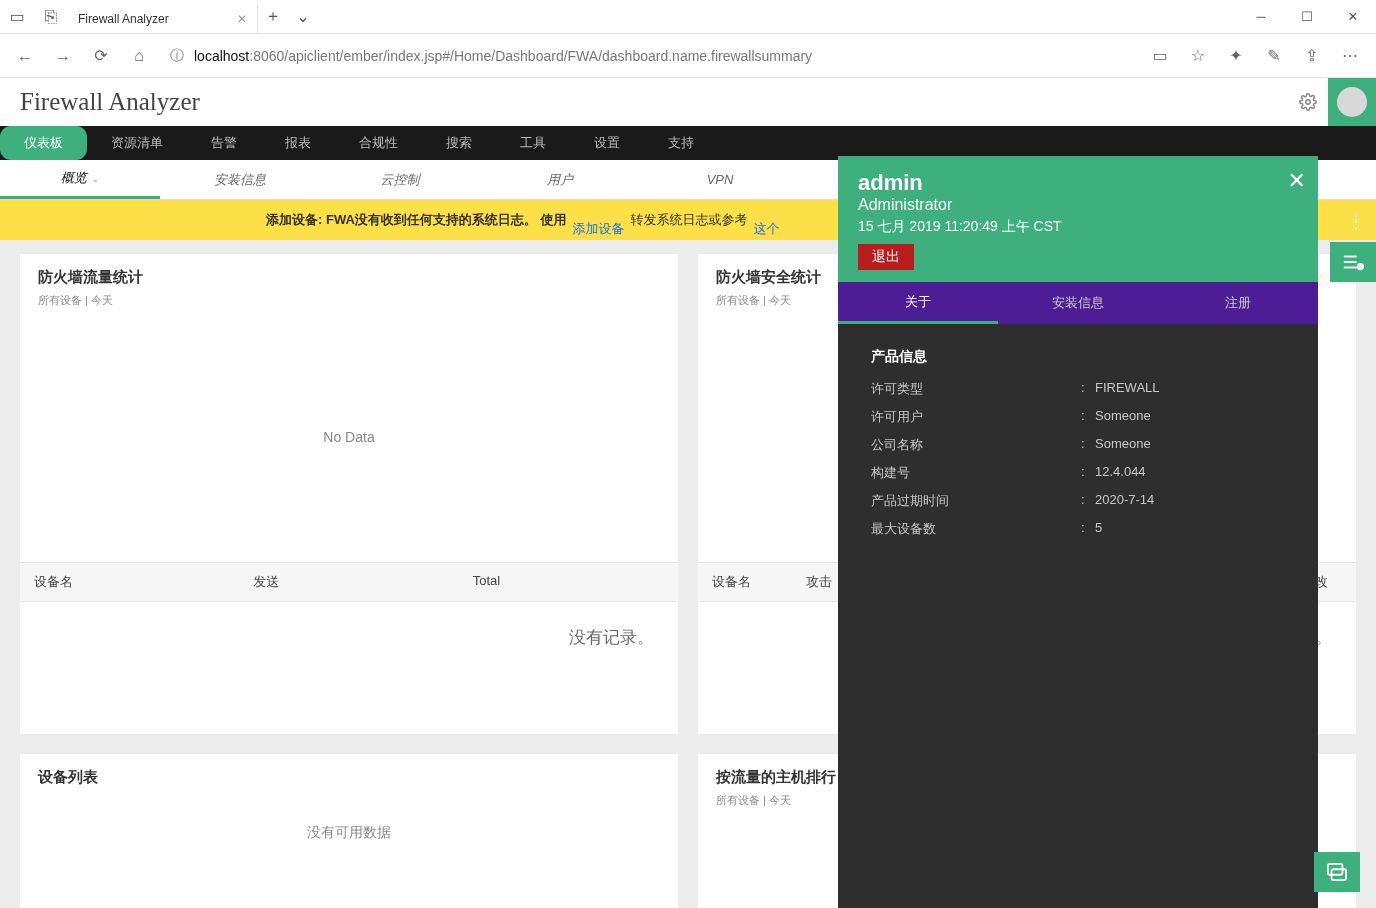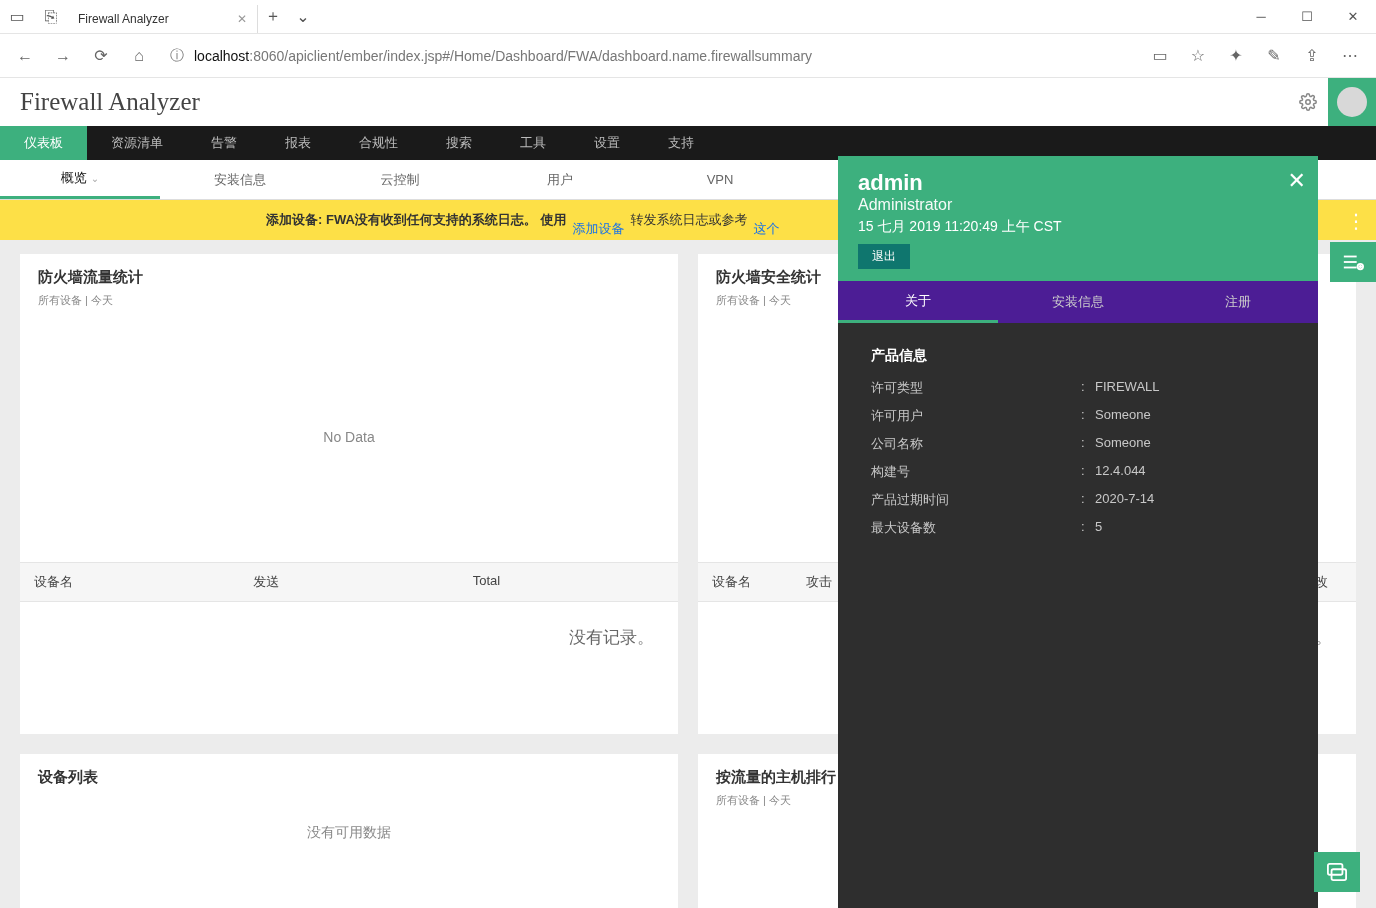--- a/index.html
+++ b/index.html
@@ -26,24 +26,24 @@
   .app { position:relative; height: 830px; background:#ececec; }
   .header-bar { height:48px; background:#fff; display:flex; align-items:center; padding-left:20px; justify-content:space-between; }
   .app-title { font-family: Georgia, serif; font-size:25px; color:#444; }
   .header-right { display:flex; align-items:center; height:100%; }
   .gear { width:40px; height:40px; display:flex; align-items:center; justify-content:center; color:#888;}
   .avatar { width:48px; height:48px; background:#3db07e; display:flex; align-items:center; justify-content:center;}
   .avatar .circ { width:30px; height:30px; border-radius:50%; background:#d8d8d8;}
   
   .main-nav { height:34px; background:#1a1a1a; display:flex; color:#bbb; font-size:13px; }
   .main-nav div { padding:0 24px; display:flex; align-items:center; height:100%; }
-  .main-nav .active { background:#3db07e; color:#fff; }
+  .main-nav .active { background:#3db07e; color:#fff;border-radius:11px; }
   
   .sub-nav { height:40px; background:#fff; display:flex; align-items:center; border-bottom:1px solid #ddd; font-size:13px; color:#666; position:relative;}
-  .sub-nav .item { width:160px; text-align:center; display:flex; align-items:center; justify-content:center; gap:4px; height:100%;}
+  .sub-nav .item { width:160px; text-align:center; display:flex; align-items:center; justify-content:center; gap:4px; height:100%;font-style:italic;}
   .sub-nav .active { color:#111; font-weight:500; border-bottom:3px solid #3db07e;}
   .sub-nav .chev { color:#aaa; font-size:10px;}
   .fab-vert { position:absolute; right:0; top:124px; width:46px; height:40px; background:#3db07e; display:flex; align-items:center; justify-content:center; color:#fff; font-size:14px;}
   .dots-vert { position:absolute; right:10px; top:131px; color:#fff; font-size:20px; z-index:500;}
 
   .notice { height:40px; background:#fde047; display:flex; align-items:center; padding:0 20px; font-size:13px; color:#333; gap:6px;}
   .notice a { color:#1a73e8; margin-top:18px;}
 
   .dash { display:flex; gap:20px; padding:14px 20px; flex-wrap:wrap;}
   .panel { background:#fff; width: calc(50% - 10px); min-height: 230px;}
@@ -56,21 +56,21 @@
 
   .panel2 { background:#fff; width: calc(50% - 10px); min-height:160px;}
   
   
   .side-panel { position:absolute; top:78px; right:58px; width: 480px; height: 810px; background:#2e2e2e; z-index:400; color:#ddd;}
   .sp-head { background:#3db07e; padding:14px 20px 12px; color:#fff; position:relative;}
   .sp-user { font-size:22px; font-weight:600;}
   .sp-role { font-size:16px; opacity:.95;}
   .sp-time { font-size:14px; margin-top:4px;}
   .sp-close { position:absolute; right:12px; top:12px; font-size:22px; color:#fff; cursor:pointer;}
-  .sp-logout { display:inline-block; background:#0f766e; color:#fff; padding:4px 14px; font-size:12px; margin-top:8px;text-align:center;}
+  .sp-logout { display:inline-block; background:#b91c1c; color:#fff; padding:4px 14px; font-size:14px; margin-top:8px;text-align:center;}
   .sp-tabs { display:flex; height:42px; background:#4c1d95;}
   .sp-tabs div { flex:1; display:flex; align-items:center; justify-content:center; font-size:13px; color:#ccc;}
   .sp-tabs .act { color:#fff; border-bottom:3px solid #3db07e;}
   .sp-body { padding:24px 33px; font-size:13px;}
   .sp-sect { color:#fff; font-weight:600; margin-bottom:14px; font-size:14px;}
   .sp-row { display:flex; margin-bottom:10px; color:#c8c8c8;}
   .sp-key { width:210px;}
   .sp-sep { width:14px;}
 
   .chat-fab { position:absolute; right:16px; bottom:16px; width:46px; height:40px; background:#3db07e; display:flex; align-items:center; justify-content:center; color:#fff; z-index:500;}

